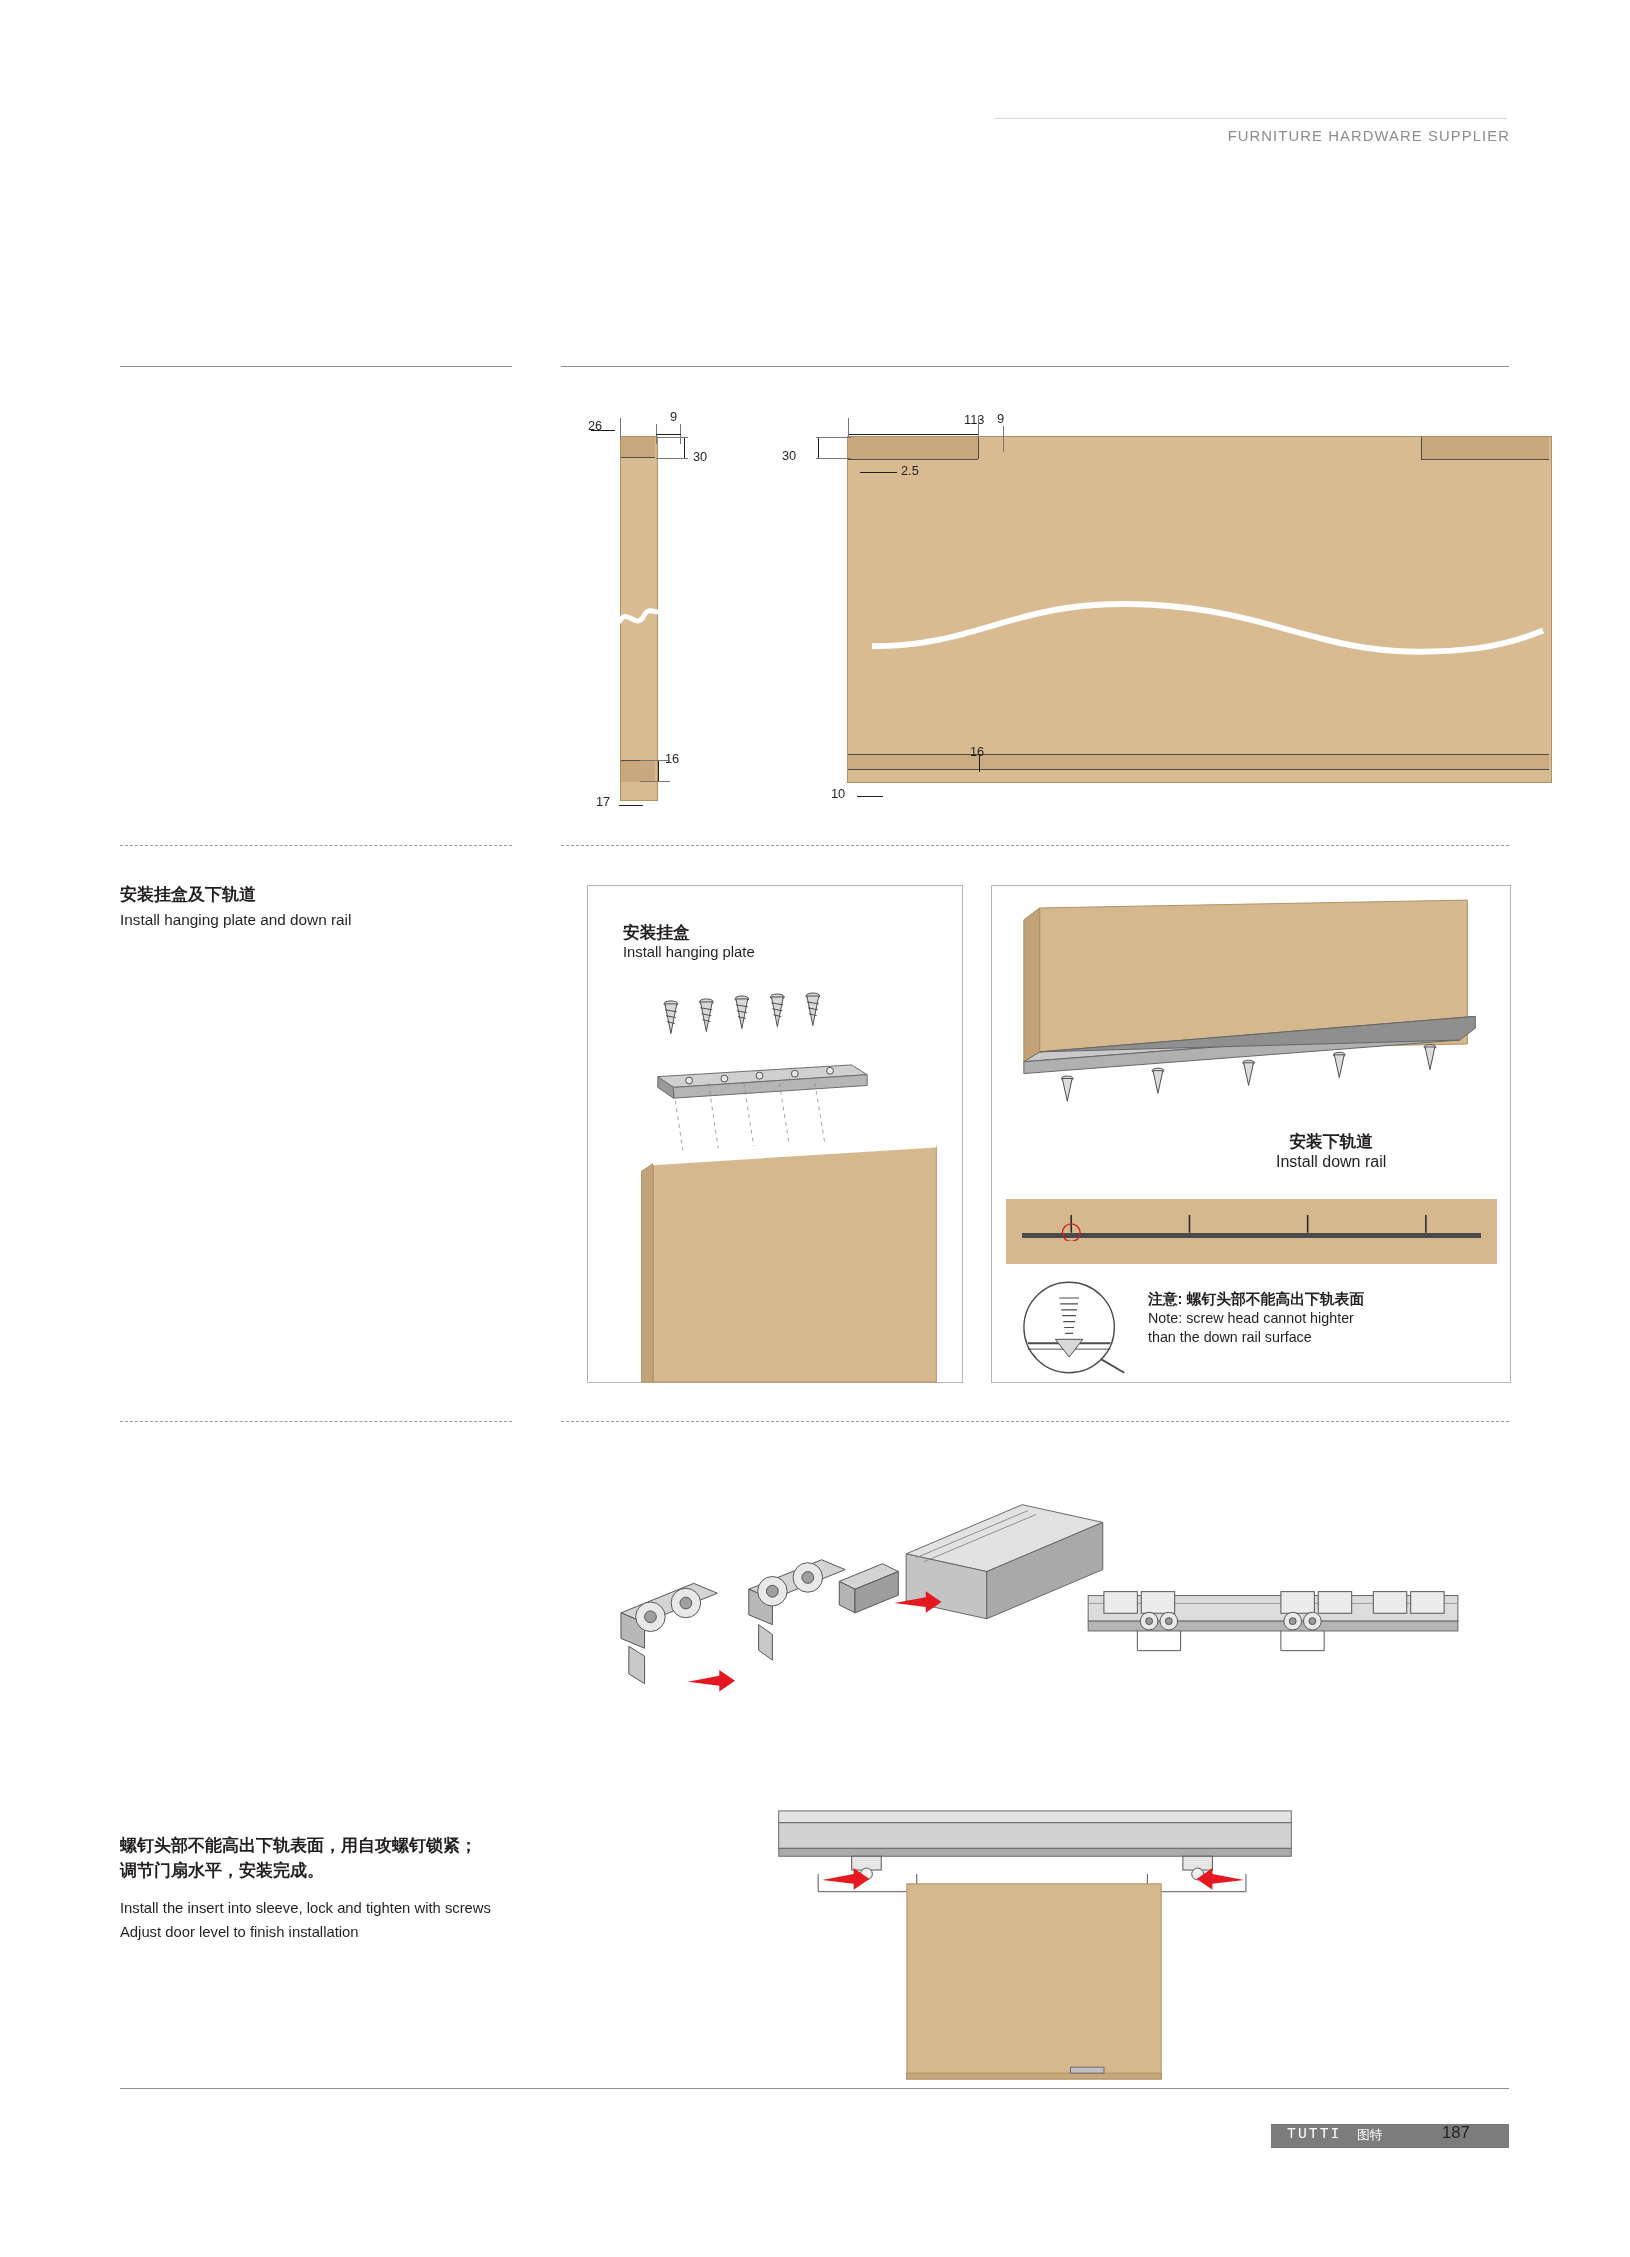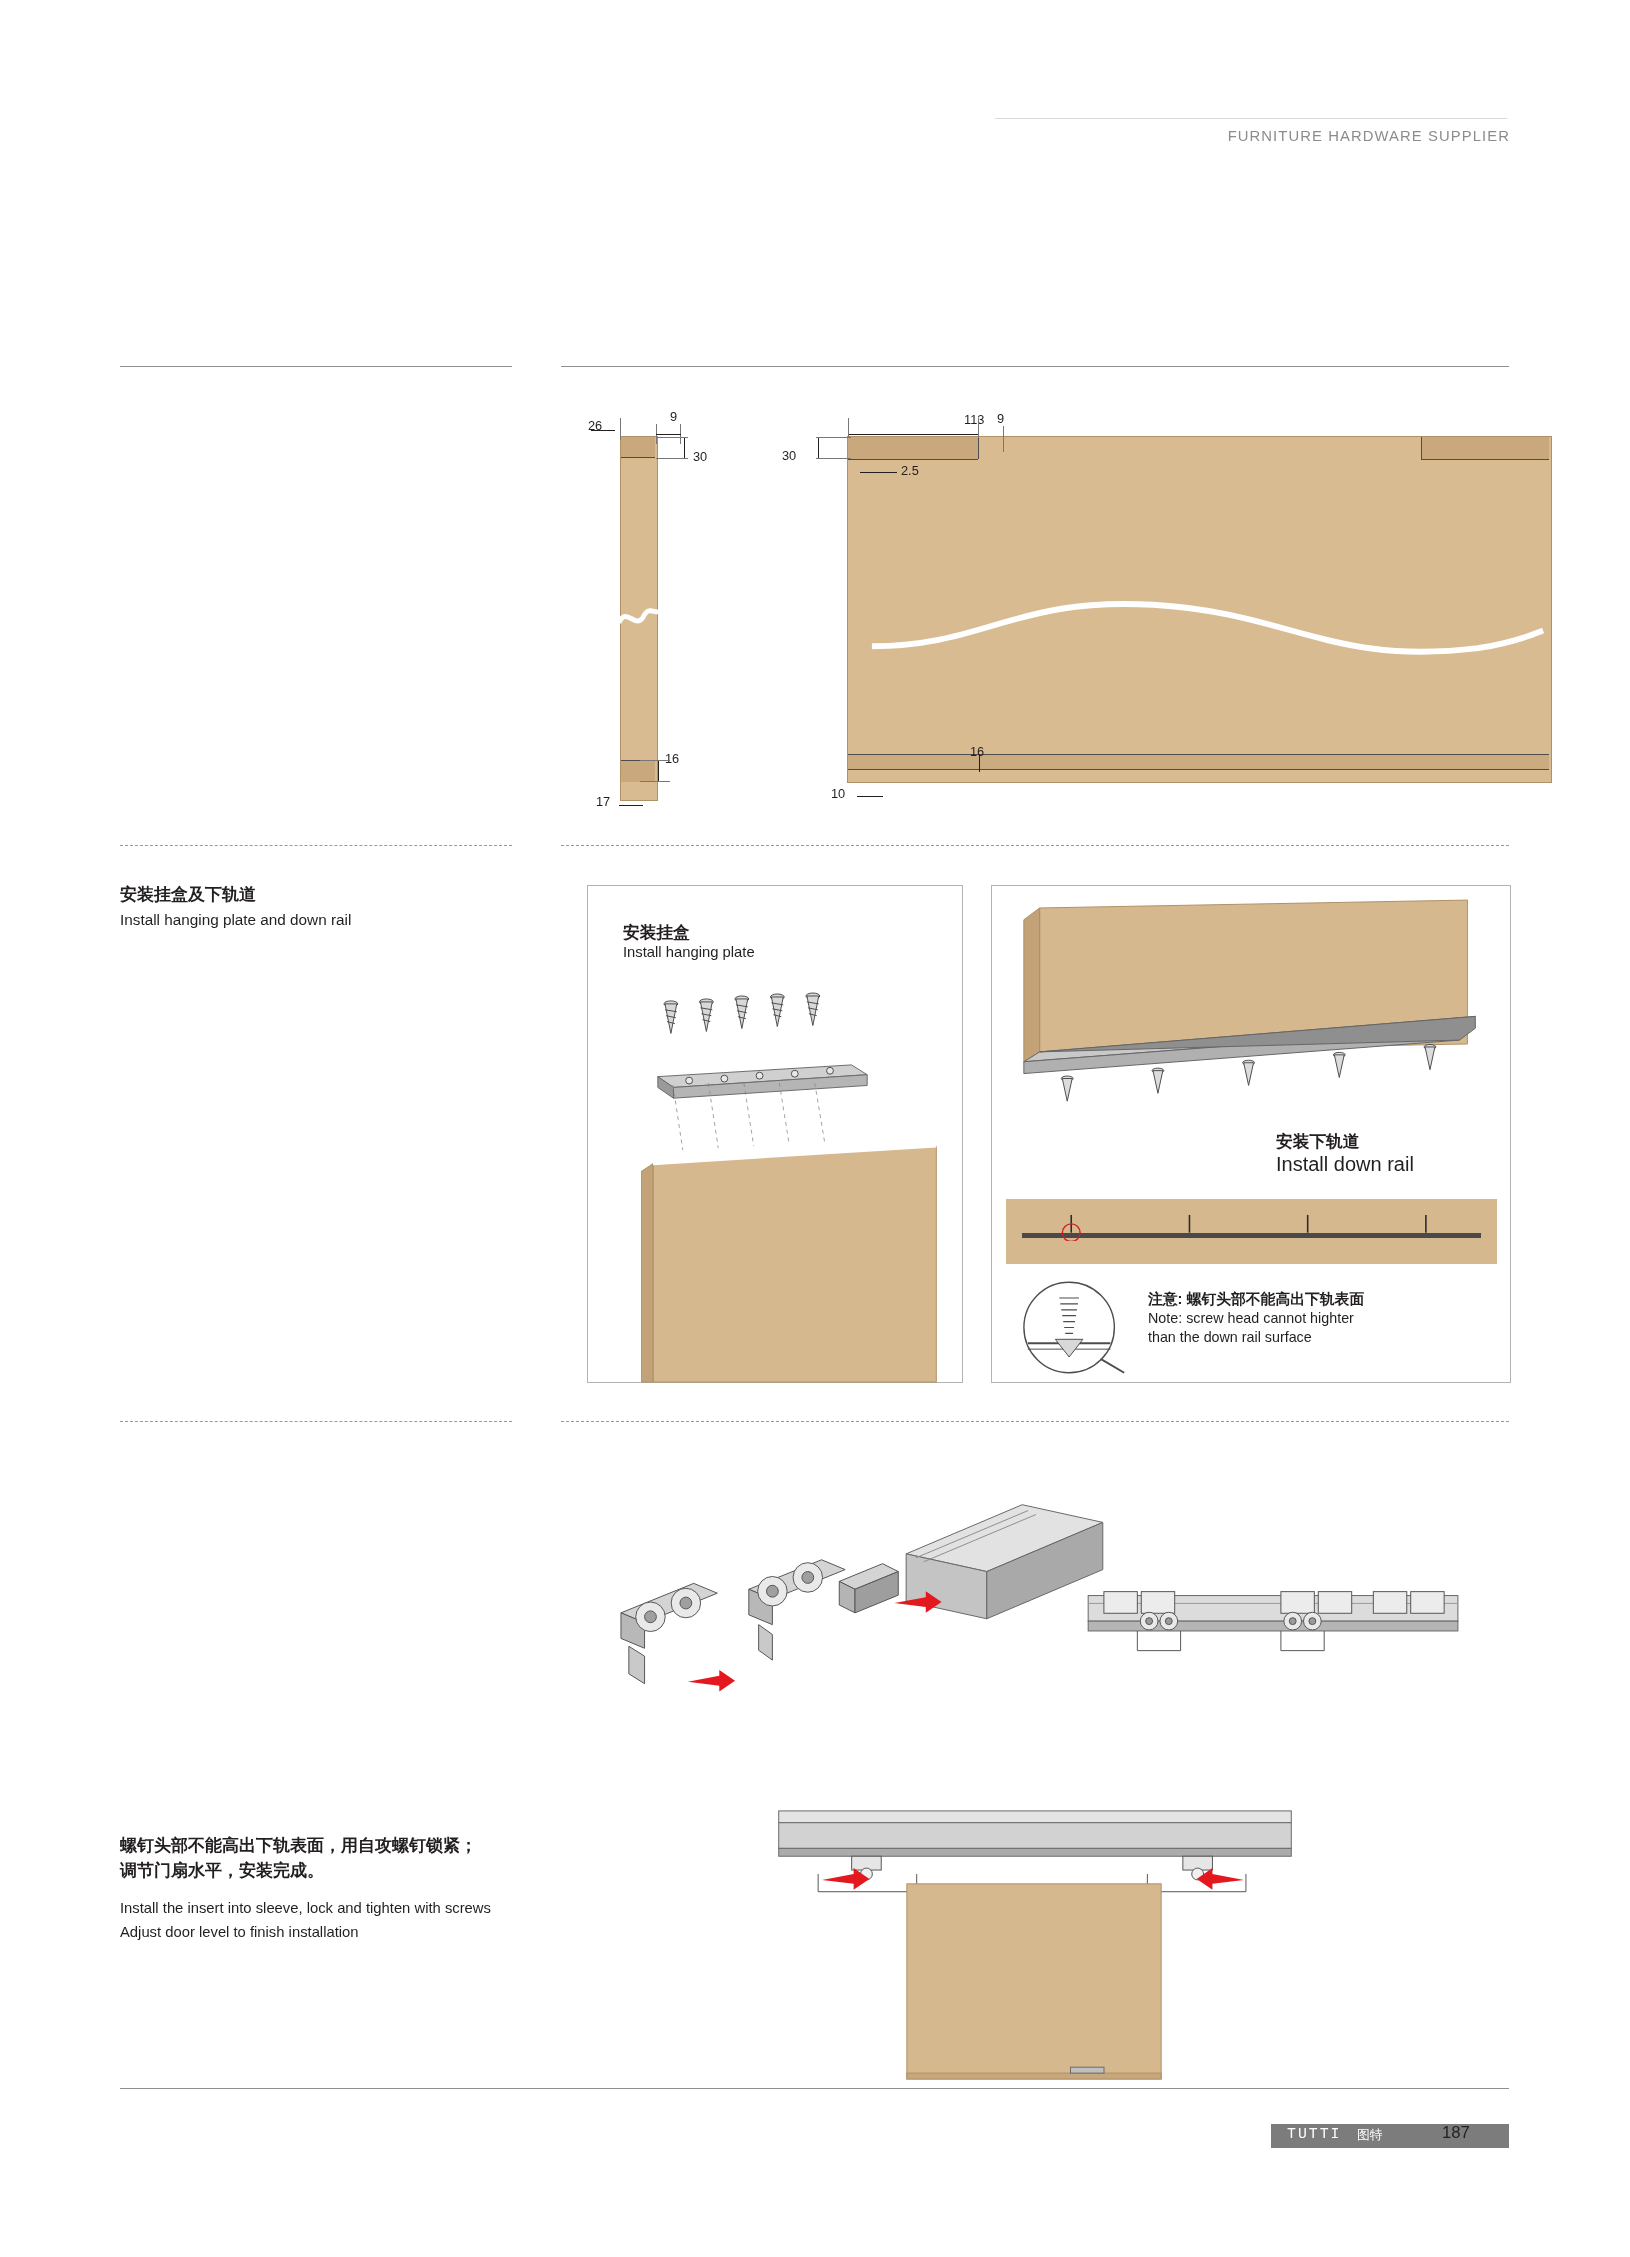--- a/index.html
+++ b/index.html
@@ -240,23 +240,23 @@
             <ellipse cx="6" cy="3" rx="6" ry="2.5"></ellipse>
             <path d="M1,3 L6,26 L11,3 Z"></path>
           </g>
         <g transform="translate(416,150)">
             <ellipse cx="6" cy="3" rx="6" ry="2.5"></ellipse>
             <path d="M1,3 L6,26 L11,3 Z"></path>
           </g>
       </g>
     </svg>
 
-    <div style="position:absolute;left:284px;top:244px;">
+    <div style="position:absolute;left:284px;top:244px;text-align:center;">
       <div class="cn" style="font-size:16.7px;font-weight:bold;">安装下轨道</div>
-      <div class="en" style="font-size:20px;">Install down rail</div>
+      <div class="en" style="font-size:16px;">Install down rail</div>
     </div>
 
     <div style="position:absolute;left:13.8px;top:313px;width:491px;height:65px;background:#d6b88e;"></div>
     <div style="position:absolute;left:29.6px;top:347px;width:459px;height:4.9px;background:#4a4a4a;"></div>
     <svg style="position:absolute;left:29.6px;top:325px;" width="463" height="29.6" viewBox="0 0 470 30">
       <g stroke="#2b2b2b" stroke-width="1.6">
         <line x1="50" y1="4" x2="50" y2="22"></line>
         <line x1="170" y1="4" x2="170" y2="22"></line>
         <line x1="290" y1="4" x2="290" y2="22"></line>
         <line x1="410" y1="4" x2="410" y2="22"></line>

